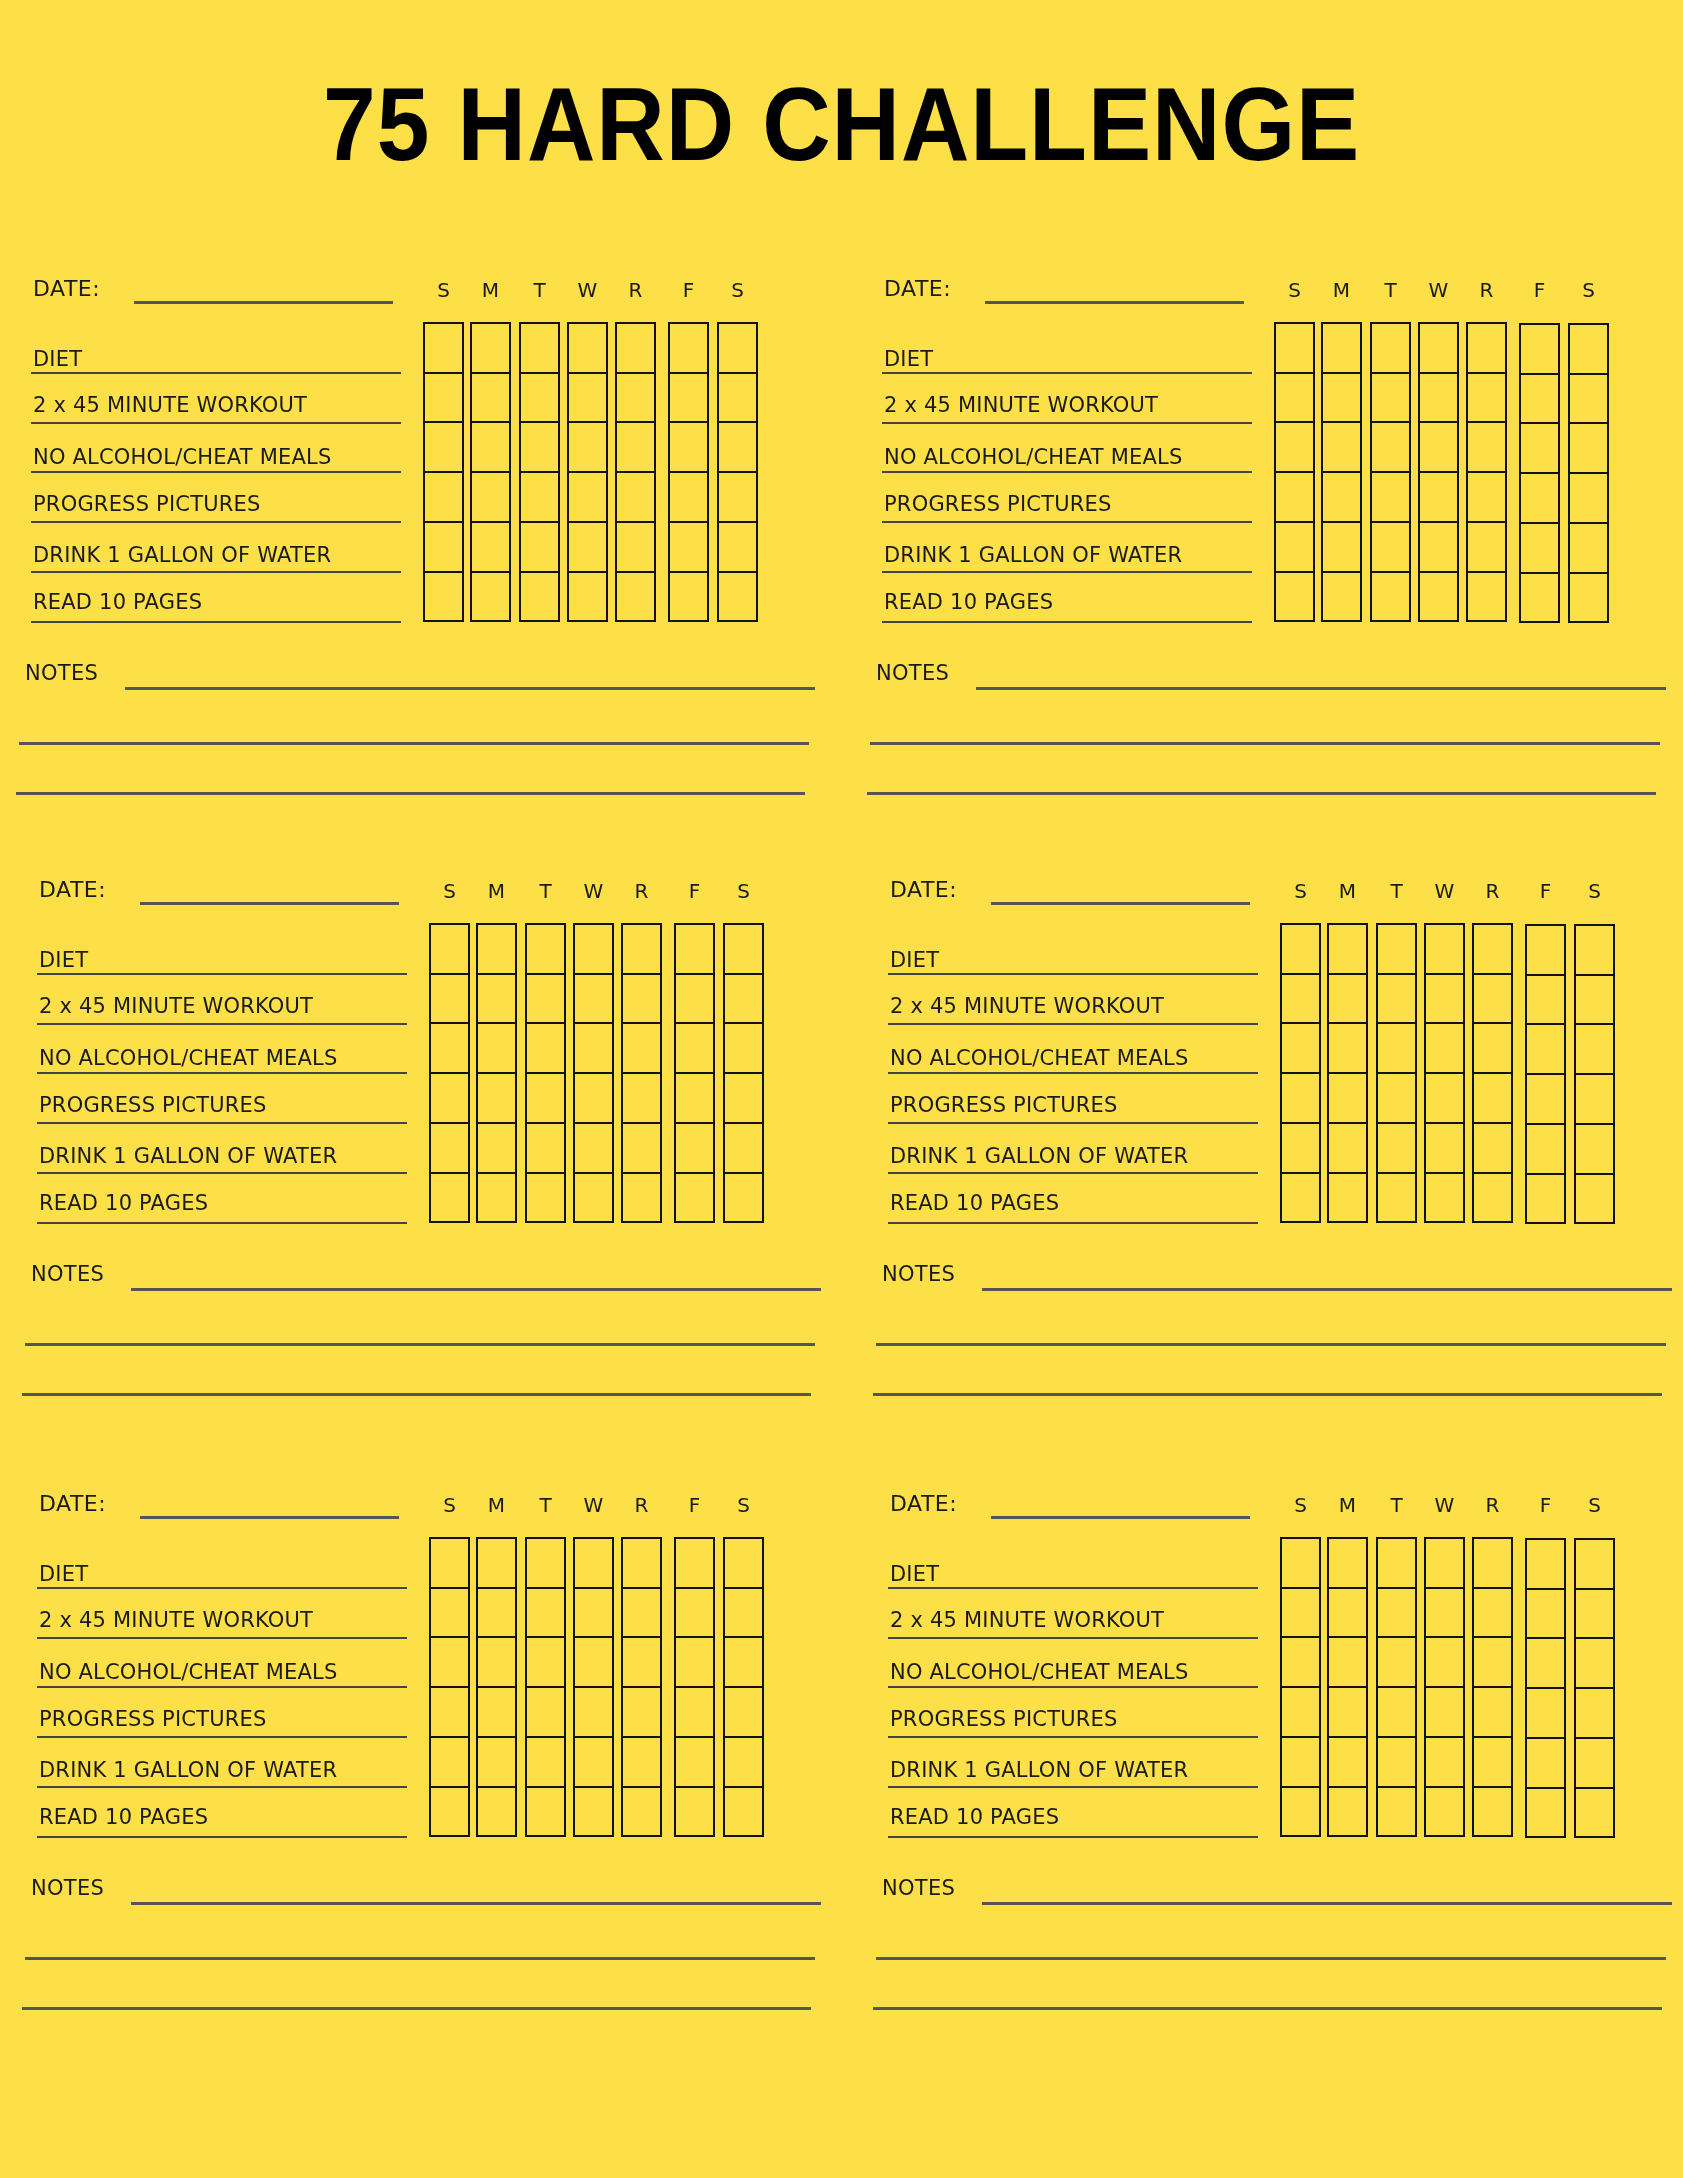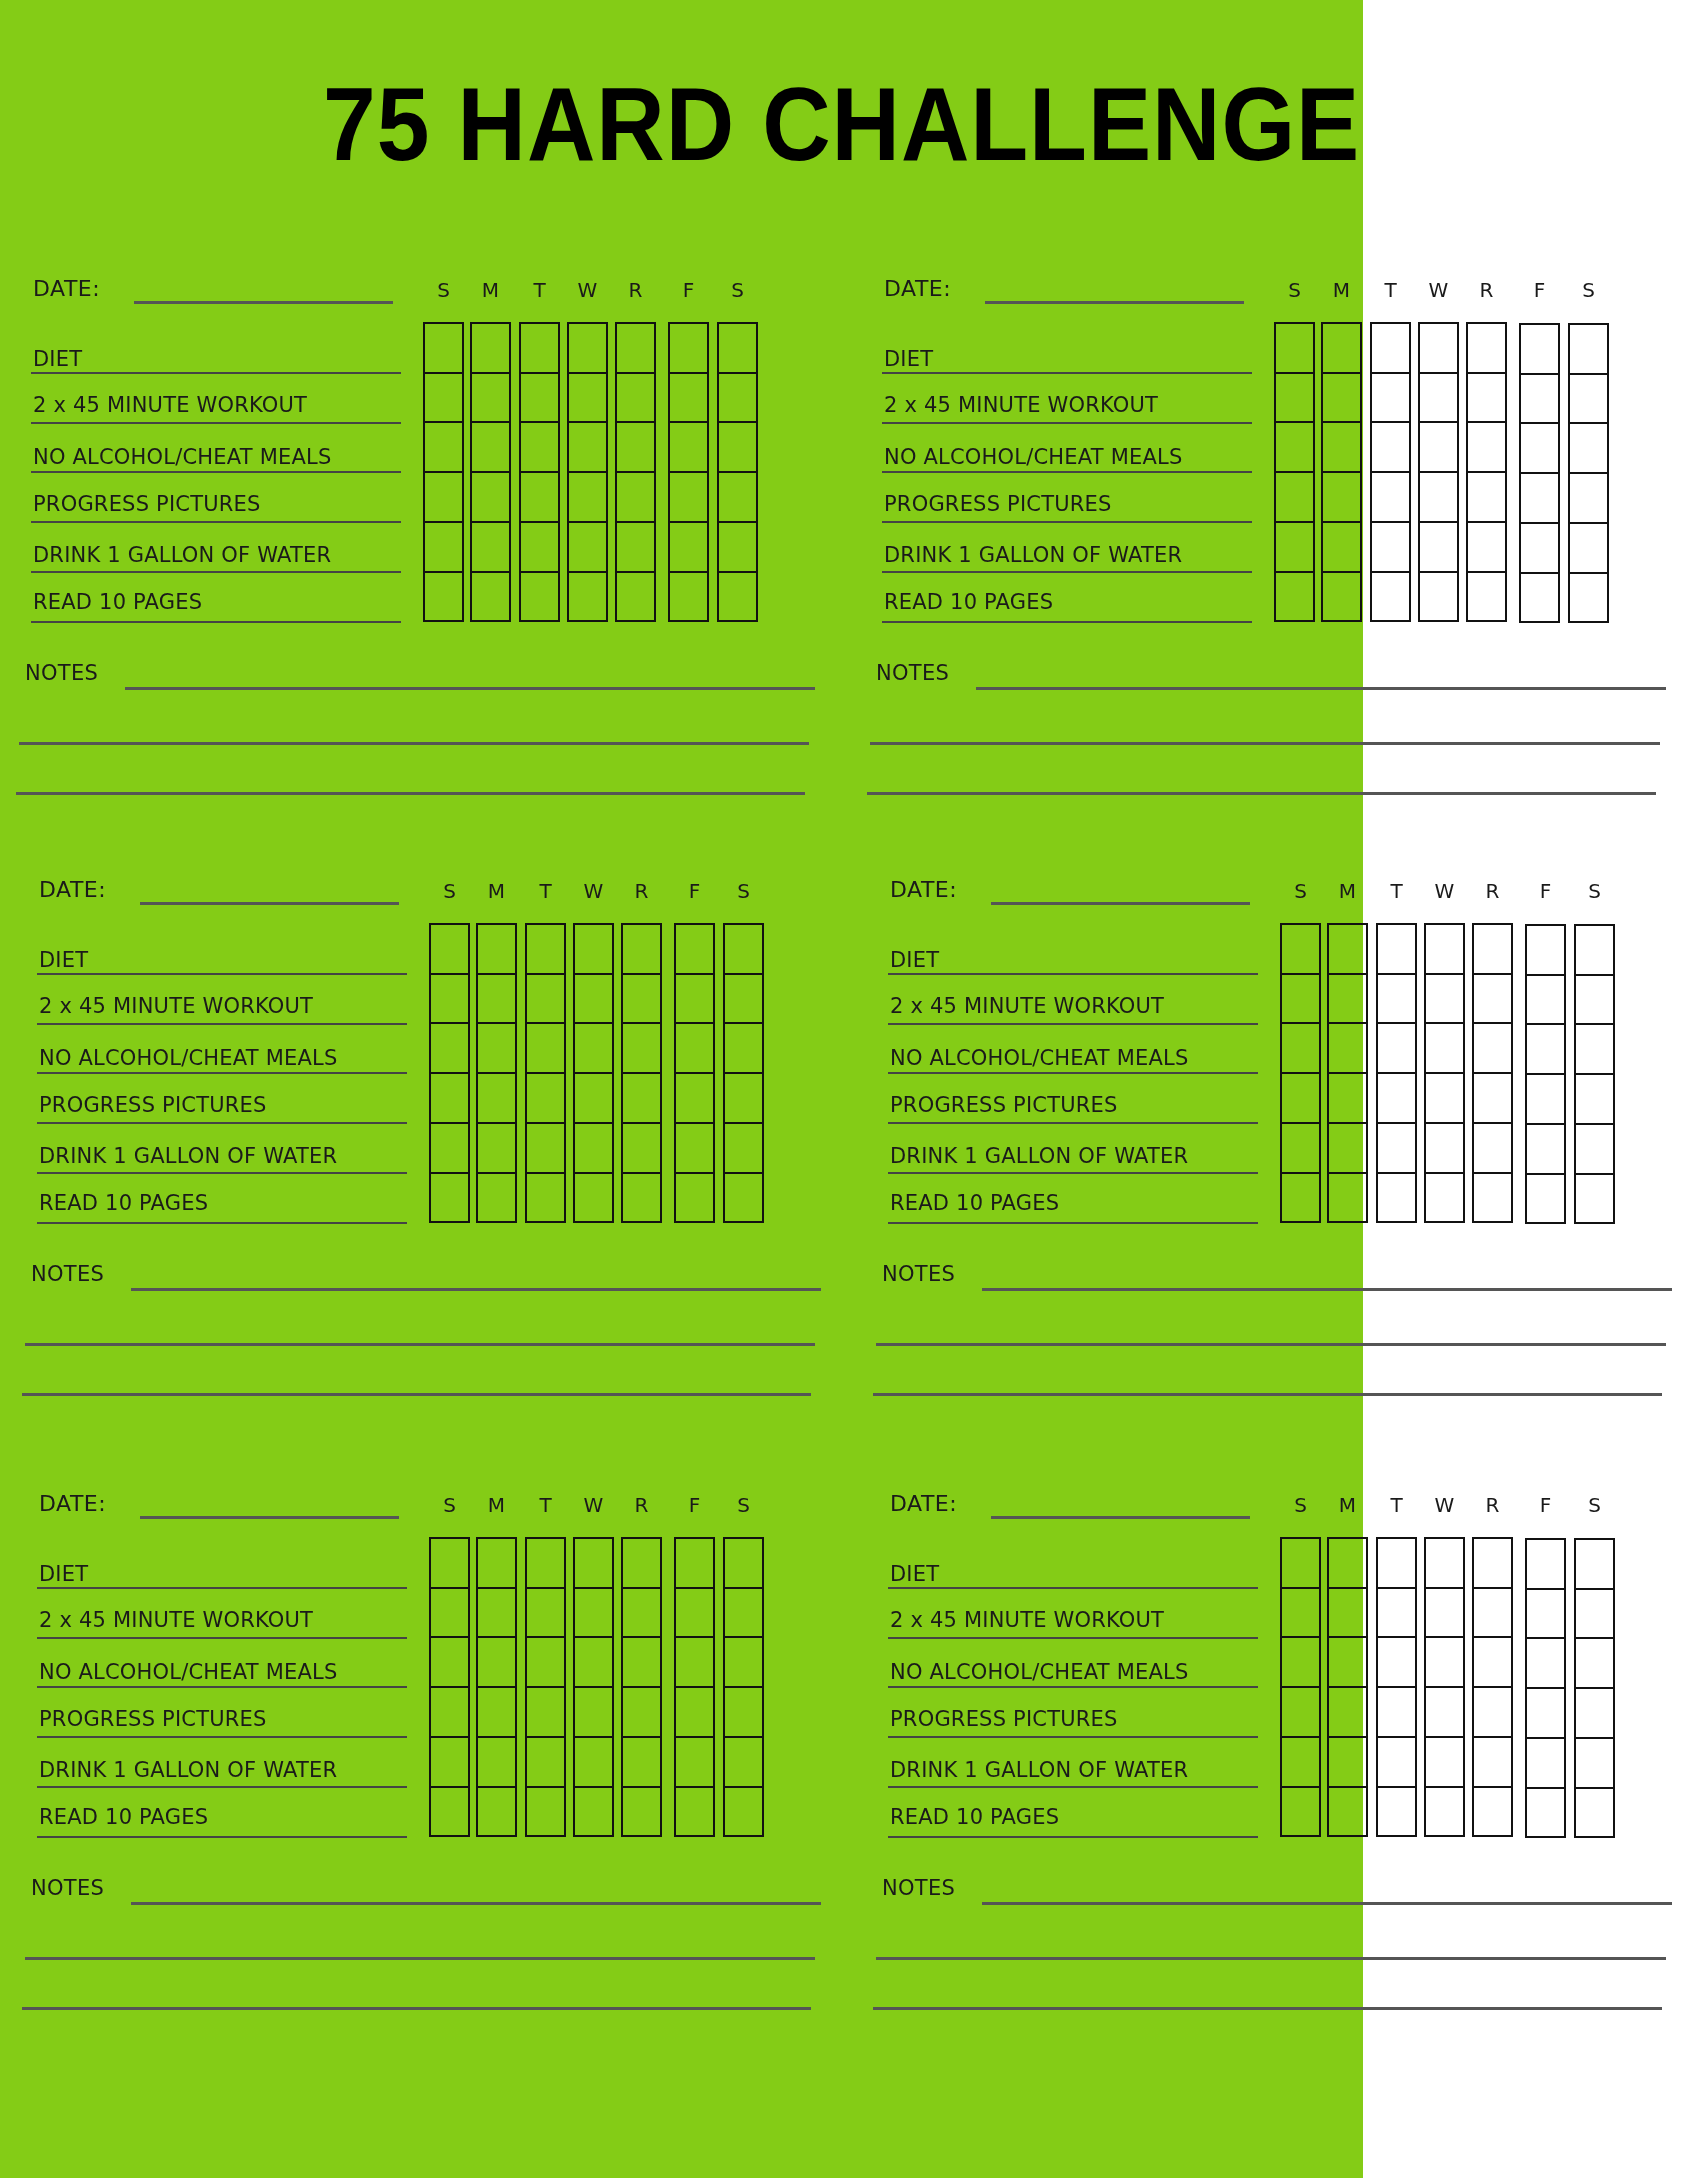--- a/index.html
+++ b/index.html
@@ -1,17 +1,17 @@
 <!DOCTYPE html>
 <html><head>
 <meta charset="utf-8">
 <style>
   html, body { margin: 0; padding: 0; background: #ffffff; }
   body { width: 1683px; height: 2178px; position: relative; overflow: hidden; }
-  .page { position: absolute; left: 0; top: 0; width: 1363px; height: 2178px; background: #84cc16; }
+  .page { position: absolute; left: 0; top: 0; width: 1683px; height: 2178px; background: #fde047; }
 
   .title {
     position: absolute; left: 0; top: 65px; width: 1683px; text-align: center;
     font-family: "Liberation Sans", sans-serif; font-weight: bold;
     font-size: 103px; line-height: 119px; color: #000; letter-spacing: 1px;
     white-space: nowrap;
   }
   .title span { display: inline-block; transform: scaleX(0.92); transform-origin: center; }
 
   .block { position: absolute; left: 0; top: 0; width: 842px; height: 554px; }

